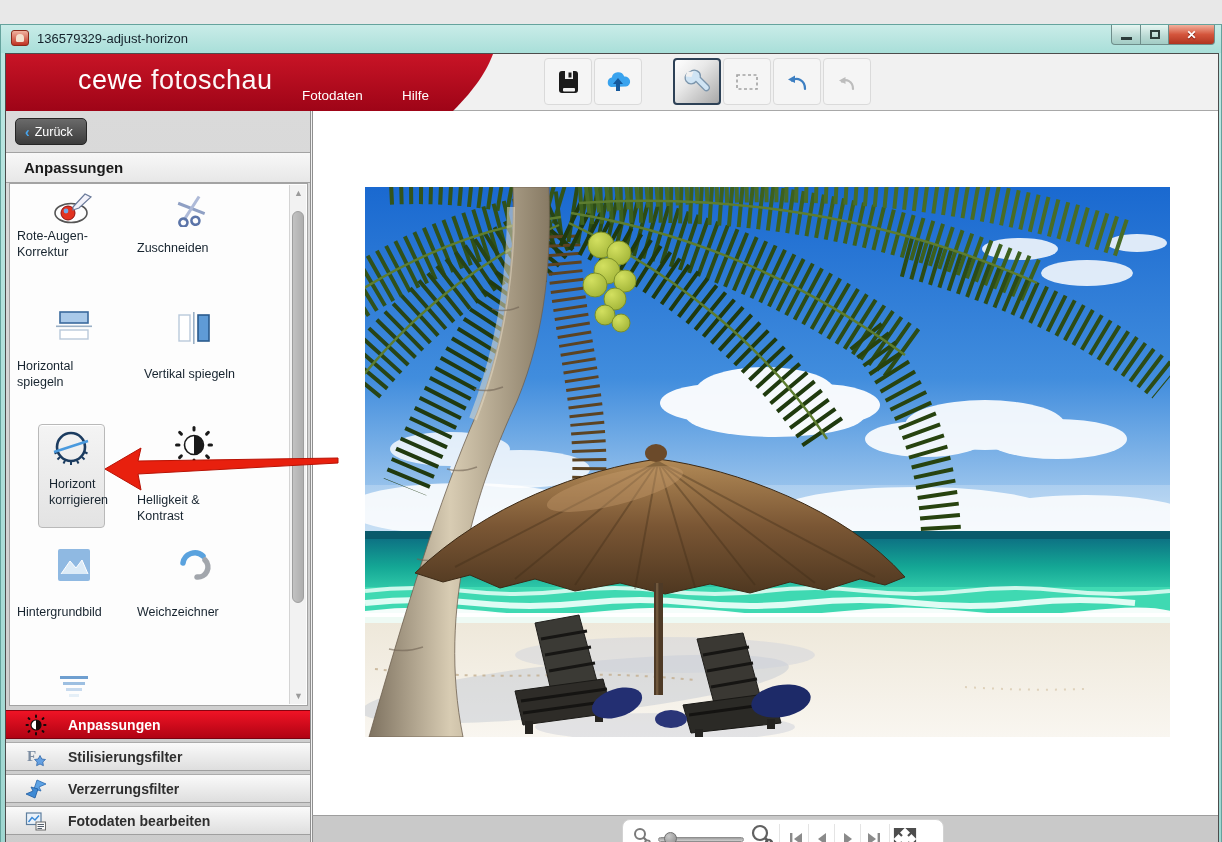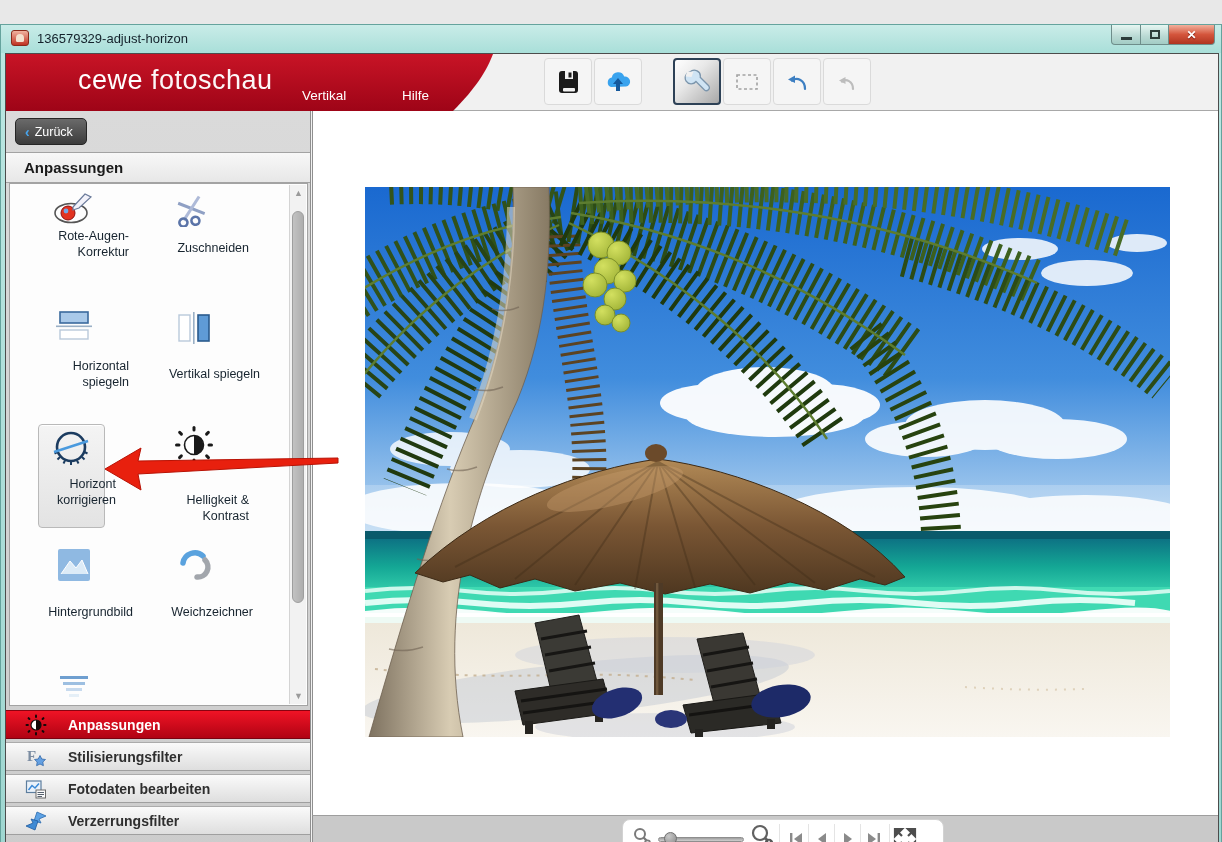--- a/index.html
+++ b/index.html
@@ -34,21 +34,21 @@
   .sidebar{position:absolute;left:0;top:57px;width:305px;height:751px;background:linear-gradient(#dadada,#cccccc);border-right:1px solid #8f8f8f;box-sizing:border-box;}
   .back-btn{position:absolute;left:9px;top:7px;height:27px;padding:0 13px 0 9px;border-radius:5px;
     background:linear-gradient(#6a6a6a,#3c3c3c);border:1px solid #262626;color:#fff;font-size:12.5px;
     display:flex;align-items:center;gap:5px;box-sizing:border-box;}
   .back-chev{color:#47a5ee;font-weight:bold;font-size:14px;}
   .panel-header{position:absolute;left:0;top:41px;width:100%;height:31px;background:linear-gradient(#f8f8f8,#e7e7e7);
     border-top:1px solid #a3a3a3;border-bottom:1px solid #a3a3a3;box-sizing:border-box;
     font-size:15px;font-weight:bold;color:#1a1a1a;line-height:29px;padding-left:18px;}
   .tool-panel{position:absolute;left:3px;top:72px;width:299px;height:523px;background:#fdfdfd;border:1px solid #a3a3a3;box-sizing:border-box;}
   .ticon{position:absolute;display:flex;align-items:center;justify-content:center;}
-  .tool-label{position:absolute;font-size:12.5px;color:#17242f;text-align:right;white-space:pre-line;line-height:1.3;}
+  .tool-label{position:absolute;font-size:12.5px;color:#17242f;text-align:left;white-space:pre-line;line-height:1.3;}
   .tool-cell-btn{position:absolute;left:28px;top:240px;width:67px;height:104px;border:1px solid #b9b9b9;border-radius:4px;
     background:linear-gradient(#f4f4f4,#e3e3e3);box-shadow:inset 0 1px 0 #fff;box-sizing:border-box;}
   
   .scrollbar{position:absolute;right:1px;top:1px;width:17px;height:519px;background:#f2f2f2;border-left:1px solid #d4d4d4;box-sizing:border-box;}
   .sb-arrow{position:absolute;left:0;width:17px;height:16px;color:#9a9a9a;font-size:9px;text-align:center;line-height:16px;}
   .sb-thumb{position:absolute;left:2px;top:26px;width:12px;height:392px;background:linear-gradient(90deg,#c2c2c2,#aeaeae);border-radius:6px;border:1px solid #9e9e9e;box-sizing:border-box;}
   
   .accordion{position:absolute;left:0;top:599px;width:100%;}
   .acc-row{position:relative;height:27px;margin-bottom:3px;background:linear-gradient(#fafafa,#dedede);
     border-top:1px solid #ababab;border-bottom:1px solid #9f9f9f;box-sizing:content-box;
@@ -100,21 +100,21 @@
             <linearGradient id="redg" x1="0" y1="0" x2="0" y2="1">
           <stop offset="0" stop-color="#c81426"></stop>
               <stop offset="1" stop-color="#9e0417"></stop>
         </linearGradient>
           </defs>
         <path d="M0,0 H487 C481,16 470,34 447,57 H0 Z" fill="url(#redg)"></path>
       </svg>
       <div class="brand">
         <b>cewe</b>&nbsp;<span>fotoschau</span>
       </div>
-      <div class="menu-item menu-opt">Vertikal</div>
+      <div class="menu-item menu-opt">Fotodaten</div>
       <div class="menu-item menu-hilfe">Hilfe</div>
 
       <div class="tool-btn" style="left:538px">
         <svg width="26" height="26">
           <rect x="4" y="2" width="19" height="22" rx="3" fill="#1b1b1b"></rect>
           <rect x="10" y="2" width="8" height="8" fill="#f2f2f2"></rect>
           <rect x="13.5" y="3.5" width="3" height="5" fill="#1b1b1b"></rect>
           <rect x="8" y="19" width="12" height="3.5" rx="1" fill="#f2f2f2"></rect>
         </svg>
       </div>
@@ -295,38 +295,38 @@
             <svg width="22" height="22">
               <text x="2" y="15" font-family="Liberation Serif, serif" font-size="15" font-weight="bold" fill="#7c8da2">F</text>
               <polygon points="15,9.5 16.8,13 20.5,13.5 17.8,16 18.4,19.7 15,18 11.6,19.7 12.2,16 9.5,13.5 13.2,13" fill="#64a0e2" stroke="#3468a8" stroke-width=".8"></polygon>
             </svg>
           </span>
           <span class="acc-label">Stilisierungsfilter</span>
         </div>
         <div class="acc-row">
           <span class="acc-icon">
             <svg width="22" height="22">
+              <polygon points="12,2 21,6 14,9 16,13 9,11" fill="#5da2e4" stroke="#2a6aae" stroke-width=".8"></polygon>
+              <polygon points="10,20 1,16 8,13 6,9 13,11" fill="#3f8ad4" stroke="#1f5a9e" stroke-width=".8"></polygon>
+            </svg>
+          </span>
+          <span class="acc-label">Verzerrungsfilter</span>
+        </div>
+        <div class="acc-row">
+          <span class="acc-icon">
+            <svg width="22" height="22">
               <rect x="1.5" y="3" width="14.5" height="11.5" fill="#eaf2fa" stroke="#5d7e9e" stroke-width="1.2"></rect>
               <polyline points="3.5,12 7,7.5 10,10 14,5.5" fill="none" stroke="#3a8ad8" stroke-width="1.5"></polyline>
               <rect x="11" y="12" width="9.5" height="8" fill="#fafafa" stroke="#6a6a6a" stroke-width="1"></rect>
               <line x1="12.5" y1="14.5" x2="19" y2="14.5" stroke="#55606e" stroke-width="1"></line>
               <line x1="12.5" y1="16.5" x2="19" y2="16.5" stroke="#55606e" stroke-width="1"></line>
               <line x1="12.5" y1="18.5" x2="17" y2="18.5" stroke="#55606e" stroke-width="1"></line>
             </svg>
           </span>
           <span class="acc-label">Fotodaten bearbeiten</span>
-        </div>
-        <div class="acc-row">
-          <span class="acc-icon">
-            <svg width="22" height="22">
-              <polygon points="12,2 21,6 14,9 16,13 9,11" fill="#5da2e4" stroke="#2a6aae" stroke-width=".8"></polygon>
-              <polygon points="10,20 1,16 8,13 6,9 13,11" fill="#3f8ad4" stroke="#1f5a9e" stroke-width=".8"></polygon>
-            </svg>
-          </span>
-          <span class="acc-label">Verzerrungsfilter</span>
         </div>
       </div>
     </div>
 
     <div class="main-canvas">
       <svg class="photo" viewBox="0 0 805 550" preserveAspectRatio="none">
         <defs>
           <linearGradient id="sky" x1="0" y1="0" x2="0" y2="1">
             <stop offset="0" stop-color="#1a69d0"></stop>
               <stop offset=".55" stop-color="#418ddd"></stop>

